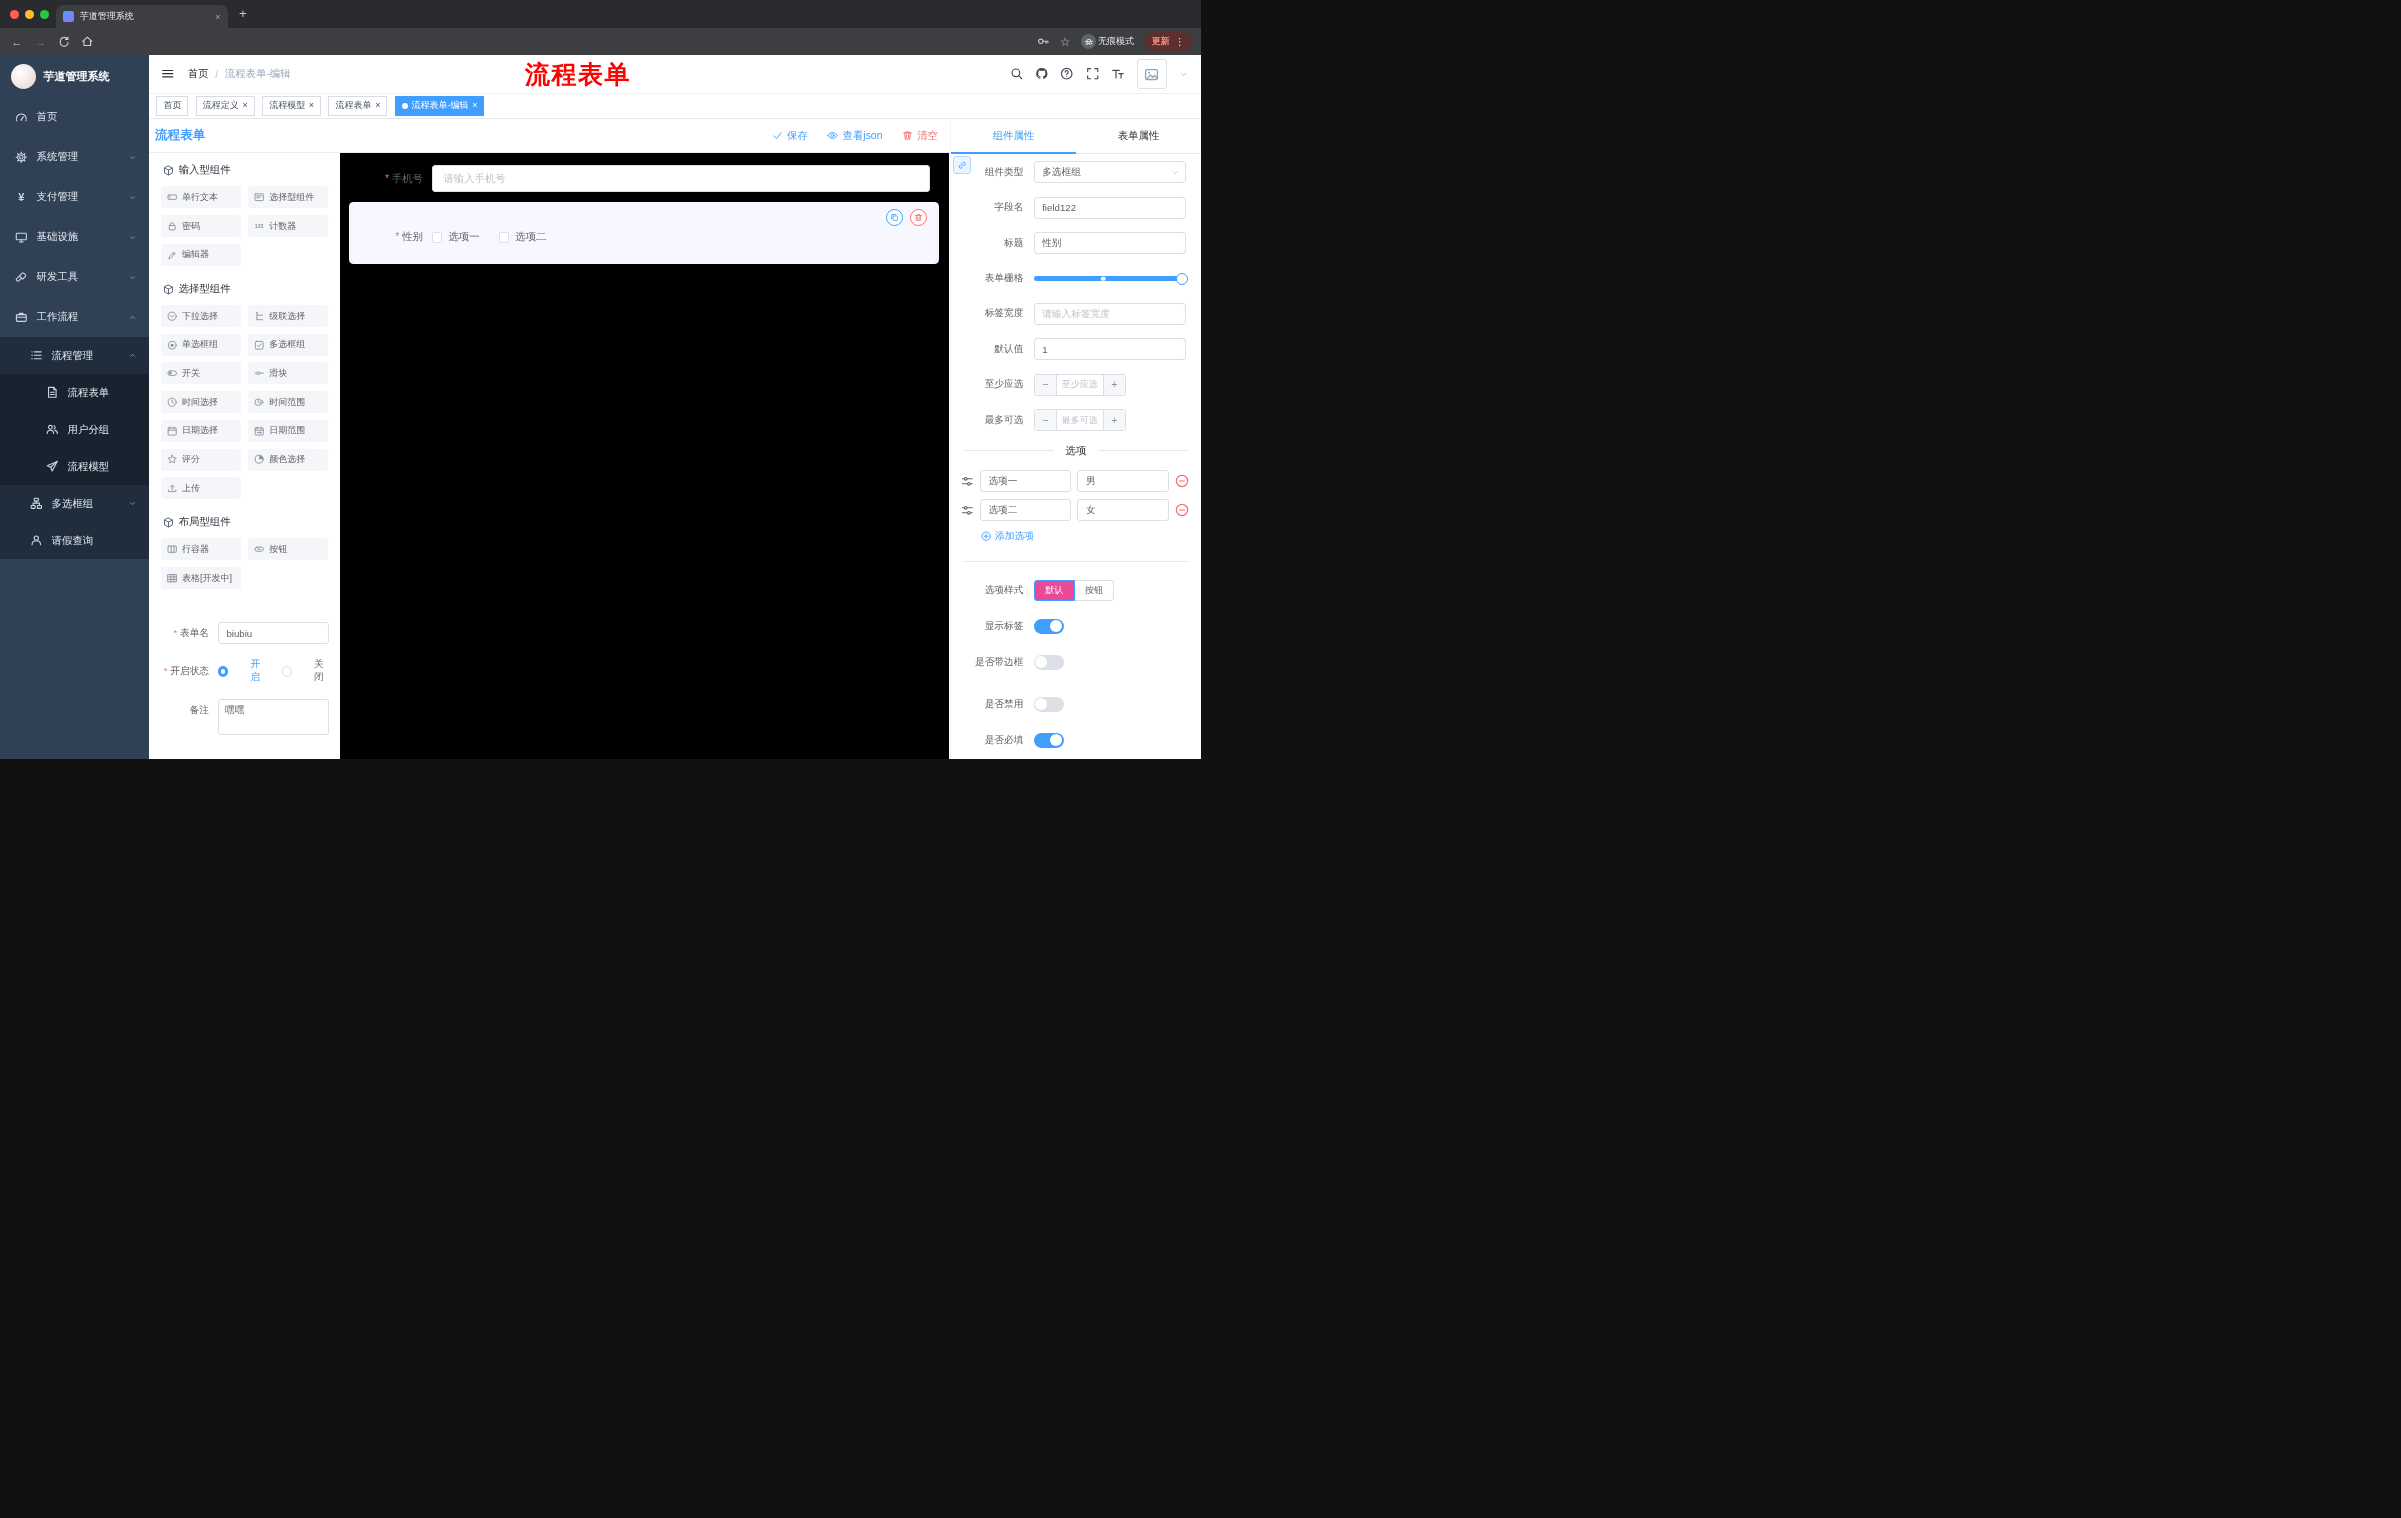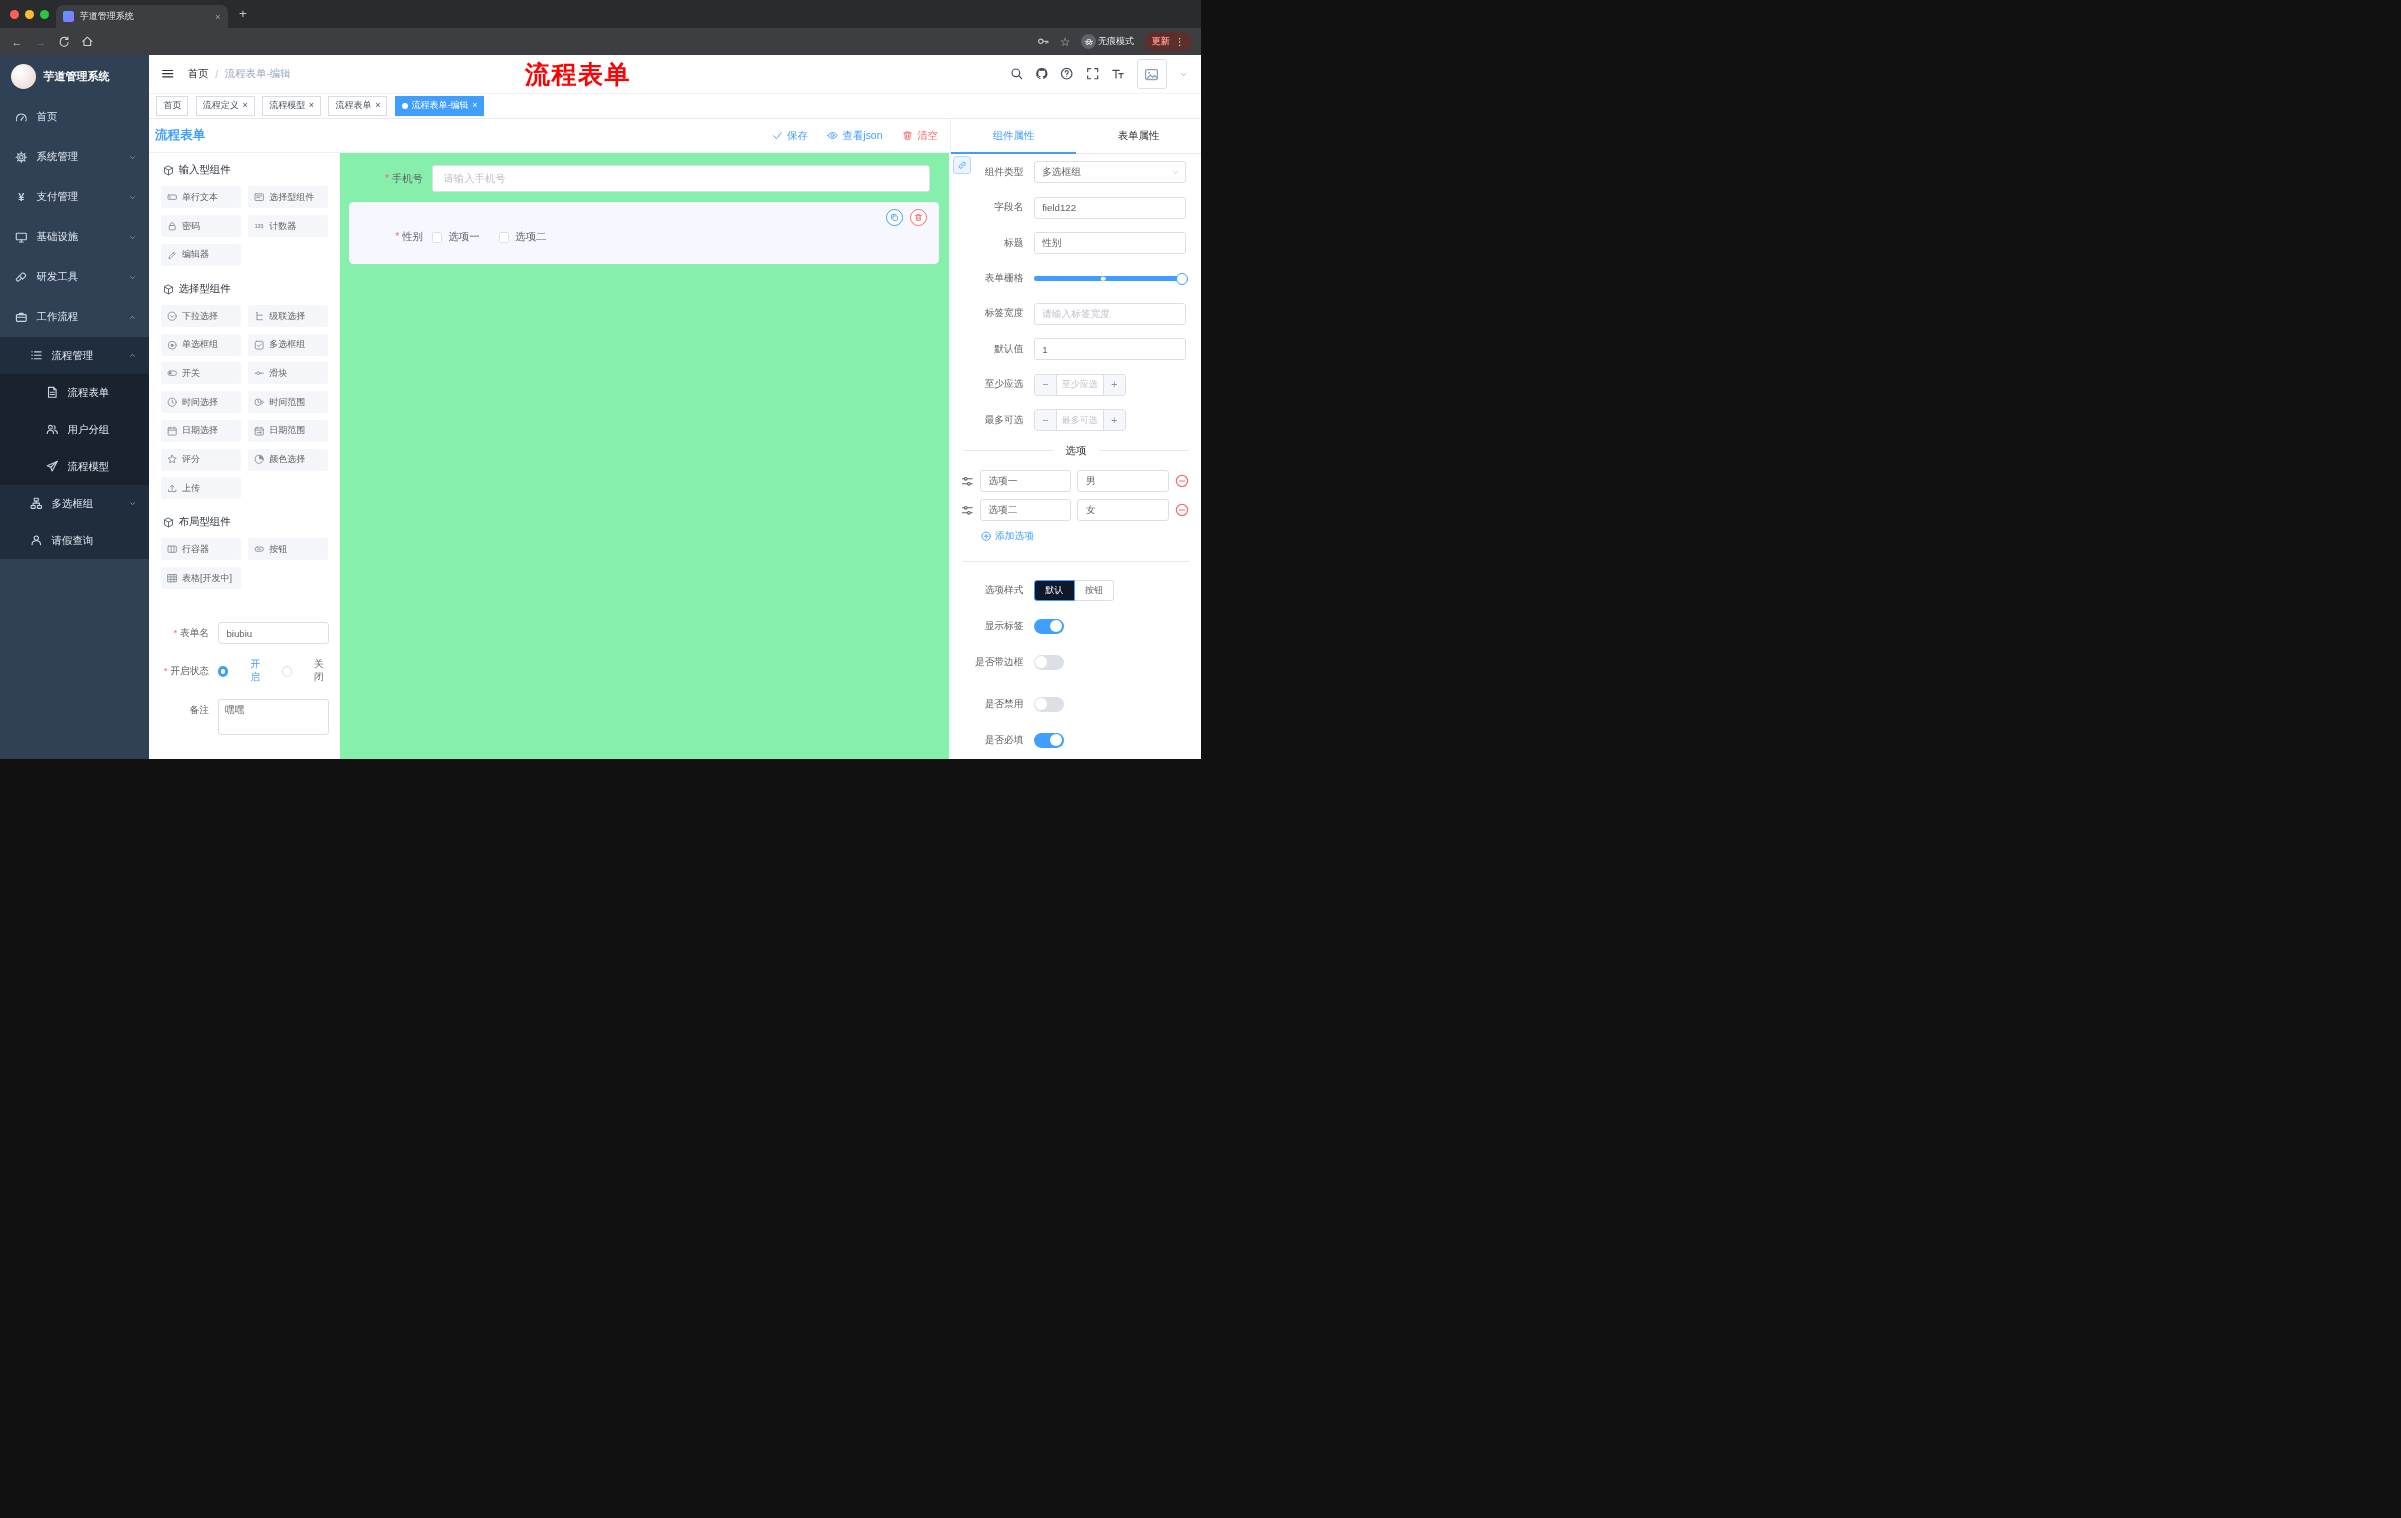--- a/index.html
+++ b/index.html
@@ -102,21 +102,21 @@
   .radios{display:flex;gap:16.3px;align-items:center;height:22px;}
   .radio{display:flex;align-items:center;gap:22px;font-size:9.7px;color:#606266;cursor:pointer;}
   .radio.sel span{color:#409eff;}
   .rdot{width:10.4px;height:10.4px;border-radius:50%;background:#fff;box-sizing:border-box;flex:none;}
   .rdot.on{border:3px solid #409eff;}
   .rdot.off{border:0.7px solid #dcdfe6;}
   .ta{flex:1;height:36px;border:0.7px solid #dcdfe6;border-radius:3px;padding:4.5px 6px;font-size:9.7px;color:#606266;
     resize:none;box-sizing:border-box;font-family:inherit;outline:none;min-width:0;}
 
   
-  .canvas{position:absolute;left:340px;top:153px;width:609px;height:606px;background:#86efac;
+  .canvas{position:absolute;left:340px;top:153px;width:609px;height:606px;background:#000000;
     padding:12px 10.4px 0 9px;box-sizing:border-box;}
   .c-row{display:flex;align-items:center;margin-bottom:10.4px;}
   .c-label{width:83px;flex:none;text-align:right;padding-right:9px;font-size:10.4px;color:#606266;box-sizing:border-box;white-space:nowrap;}
   .c-input{flex:1;height:27px;border:0.7px solid #dcdfe6;border-radius:3px;font-size:10.4px;color:#606266;
     padding:0 10.4px;box-sizing:border-box;margin-right:9px;background:#fff;font-family:inherit;outline:none;min-width:0;}
   input::placeholder,textarea::placeholder{color:#bfc3cc;}
   .sel-block{position:relative;background:#f6f7ff;border-radius:4.5px;height:62px;padding-top:28px;box-sizing:border-box;}
   .blk-actions{position:absolute;top:6.7px;right:12px;display:flex;gap:6.7px;}
   .act-circ{width:17px;height:17px;border-radius:50%;background:#fff;display:flex;align-items:center;justify-content:center;cursor:pointer;box-sizing:border-box;}
   .act-circ svg{width:9px;height:9px;}
@@ -158,21 +158,21 @@
   .pdiv.plain{margin:18px 12px;}
   .opt-row{display:flex;align-items:center;gap:6px;margin:0 12px 6.7px 10.4px;}
   .opt-drag{width:12.6px;height:12.6px;color:#606266;cursor:grab;}
   .opt-del{width:14px;height:14px;color:#f56c6c;cursor:pointer;}
   .add-opt{display:flex;align-items:center;gap:3.7px;color:#409eff;font-size:9.7px;margin:9px 0 0 30px;cursor:pointer;}
   .add-opt svg{width:10.4px;height:10.4px;}
   .rbg{display:flex;flex:none;}
   .rb{height:21px;padding:0 10.4px;font-size:9px;border:0.7px solid #dcdfe6;display:flex;align-items:center;background:#fff;color:#606266;cursor:pointer;box-sizing:border-box;}
   .rb:first-child{border-radius:3px 0 0 3px;}
   .rb:last-child{border-radius:0 3px 3px 0;border-left:none;}
-  .rb.active{background:#0f172a;border-color:#409eff;color:#fff;}
+  .rb.active{background:#ec4899;border-color:#409eff;color:#fff;}
   .sw{width:30px;height:15px;border-radius:7.4px;position:relative;cursor:pointer;flex:none;}
   .sw::after{content:"";position:absolute;top:1.5px;left:1.5px;width:12px;height:12px;border-radius:50%;background:#fff;}
   .sw.on{background:#409eff;}
   .sw.on::after{left:16.3px;}
   .sw.off{background:#dcdfe6;}
 </style>
 </head>
 <body>
 
 <svg width="0" height="0" style="position:absolute" aria-hidden="true">

